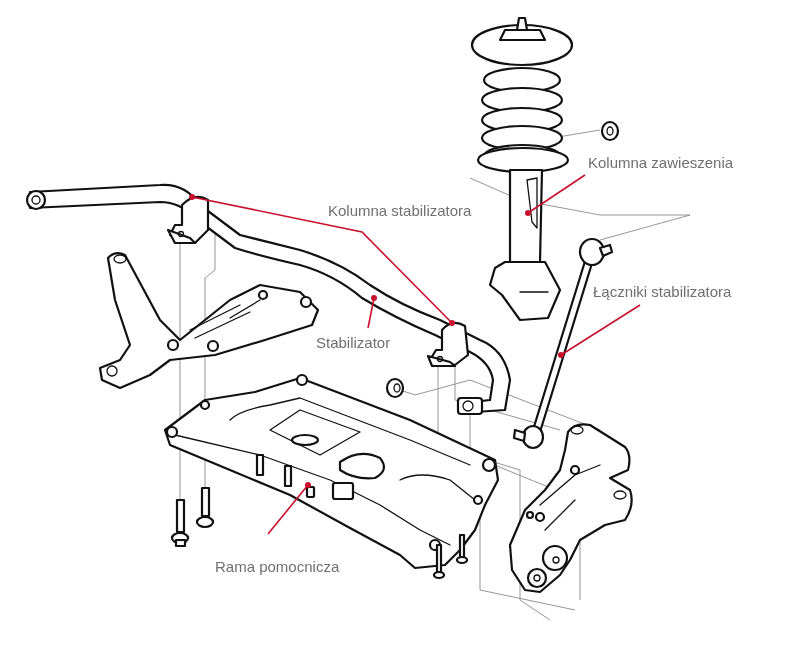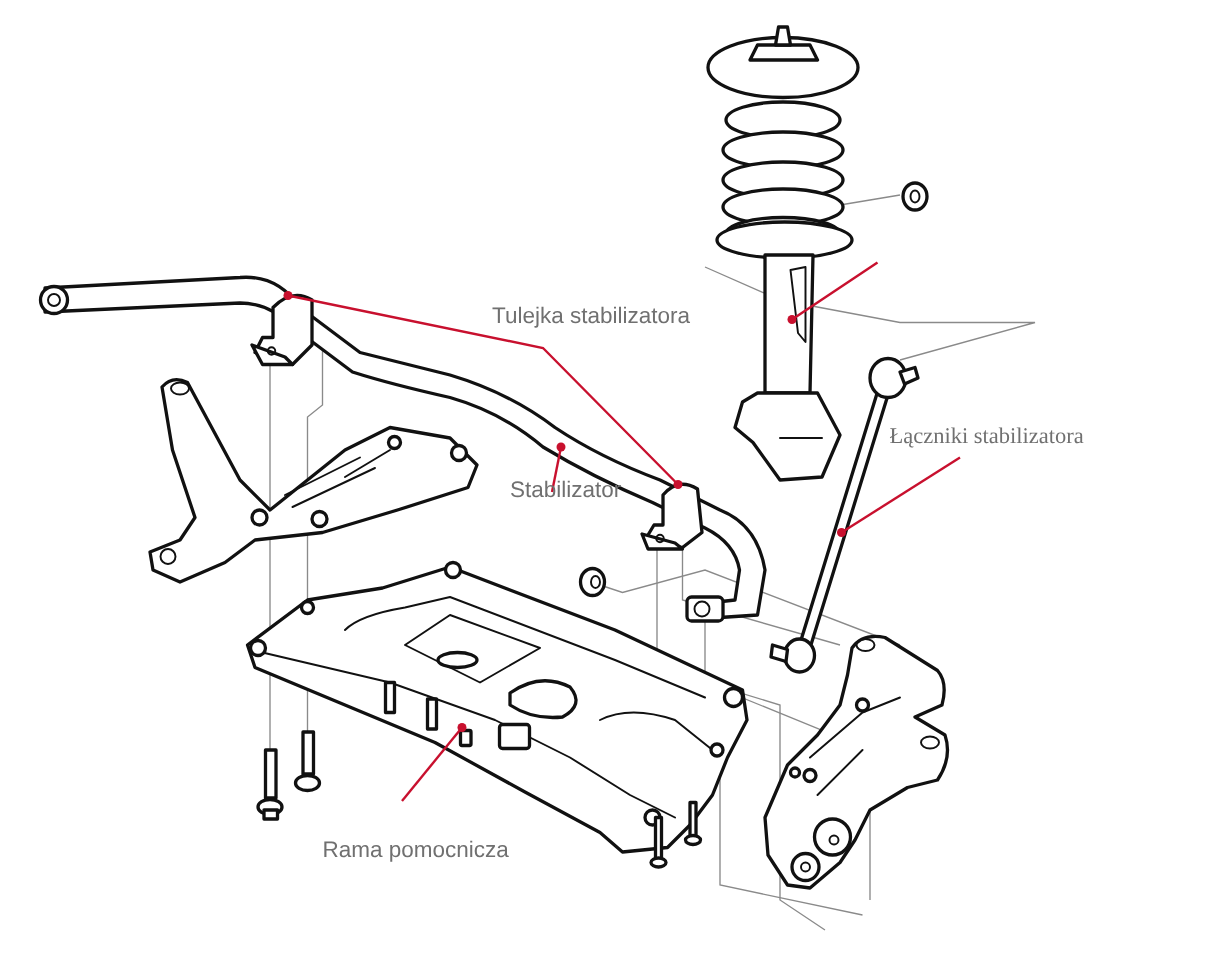--- a/index.html
+++ b/index.html
@@ -169,17 +169,18 @@
     <circle class="dot" cx="561" cy="355" r="3"></circle>
 
     <path class="leader" d="M368 328 L374 298"></path>
     <circle class="dot" cx="374" cy="298" r="3"></circle>
 
     <path class="leader" d="M268 534 L308 485"></path>
     <circle class="dot" cx="308" cy="485" r="3"></circle>
   </g>
 </svg>
 
-<div class="label" style="left:328px; top:203px;">Tulejka stabilizatora</div>
-<div class="label" style="left:593px; top:284px;font-family:Liberation Serif, serif;">Łączniki stabilizatora</div>
-<div class="label" style="left:316px; top:319px;margin-left:24px;">Stabilizator</div>
+<div class="label" style="left:588px; top:155px;">Kolumna zawieszenia</div>
+<div class="label" style="left:328px; top:203px;">Kolumna stabilizatora</div>
+<div class="label" style="left:593px; top:284px;">Łączniki stabilizatora</div>
+<div class="label" style="left:316px; top:335px;">Stabilizator</div>
 <div class="label" style="left:215px; top:559px;">Rama pomocnicza</div>
 </div>
 
 </body></html>

